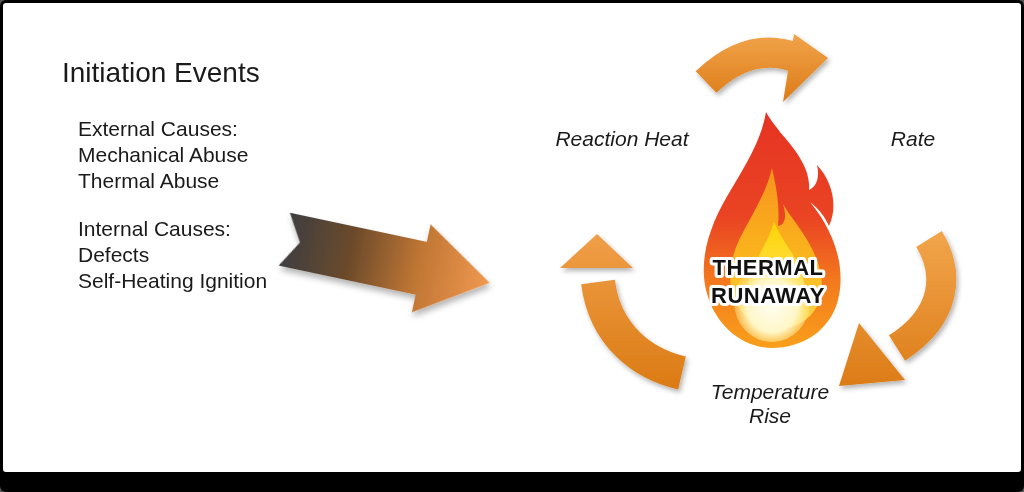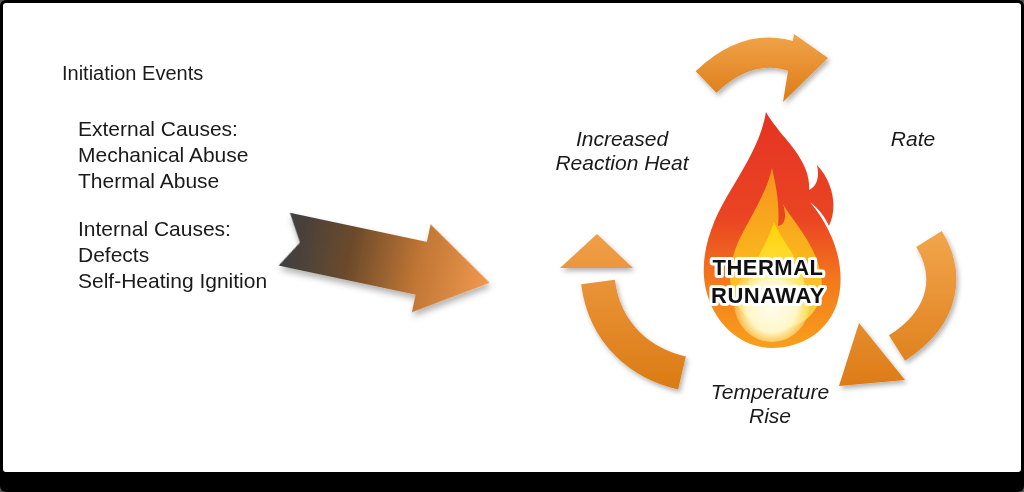--- a/index.html
+++ b/index.html
@@ -7,21 +7,21 @@
     position:relative;width:1024px;height:492px;
     background:var(--background,#000);border-radius:6px;overflow:hidden;
     font-family:"Liberation Sans",sans-serif;
   }
   .canvas{
     position:absolute;left:3px;top:3px;right:3px;bottom:20px;
     background:var(--canvas,#fff);border-radius:3px;
   }
   
   .left-panel{position:absolute;left:62px;top:56px;width:270px;color:var(--text,#1a1a1a);}
-  .panel-heading{font-size:20px;font-weight:400;line-height:34px;margin:0 0 26px 0;}
+  .panel-heading{font-size:28px;font-weight:400;line-height:34px;margin:0 0 26px 0;}
   .cause-line{font-size:21px;line-height:26px;}
   .cause-group{margin:16px;}
   .cause-group.internal{margin-top:22px;}
   
   .cycle-label{
     position:absolute;text-align:center;font-style:italic;
     font-size:21px;line-height:23.5px;color:var(--text,#1a1a1a);
   }
   .label-increased{left:528px;top:127px;width:188px;}
   .label-heat{left:830px;top:127px;width:166px;}
@@ -138,21 +138,20 @@
     <path fill="url(#gradFlameInner)" d="M86,112 C80,132 68,148 62,166 C56,186 64,203 82,208 C98,212 112,203 116,188 C119,172 112,155 102,140 C96,131 90,121 86,112 Z"></path>
     <ellipse cx="84" cy="192" rx="38" ry="40" fill="url(#gradCore)"></ellipse>
   </svg>
 
   <svg class="art center-label" viewBox="0 0 170 62">
     <text x="85" y="25" text-anchor="middle" paint-order="stroke">THERMAL</text>
     <text x="85" y="53" text-anchor="middle" paint-order="stroke">RUNAWAY</text>
   </svg>
 
   <div class="cycle-label label-increased">
-    <div>Increased</div>
     <div>Reaction Heat</div>
   </div>
   <div class="cycle-label label-heat">
     <div>Rate</div>
   </div>
   <div class="cycle-label label-temperature">
     <div>Temperature</div>
     <div>Rise</div>
   </div>
 </div>

